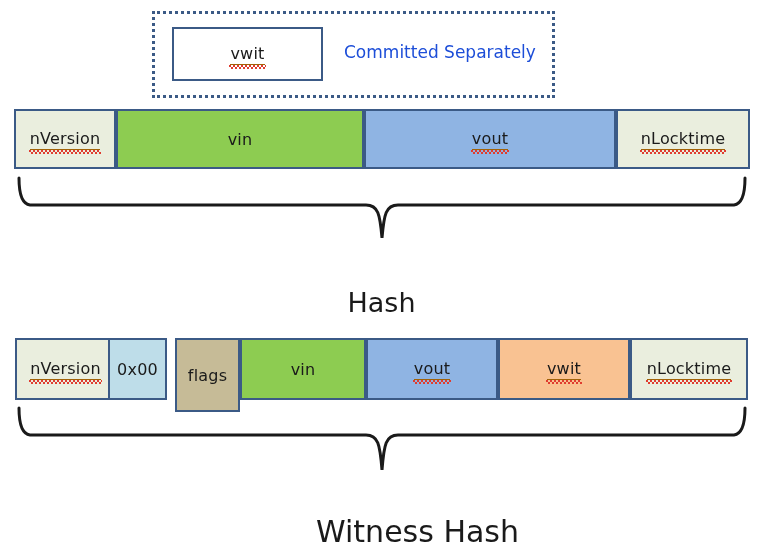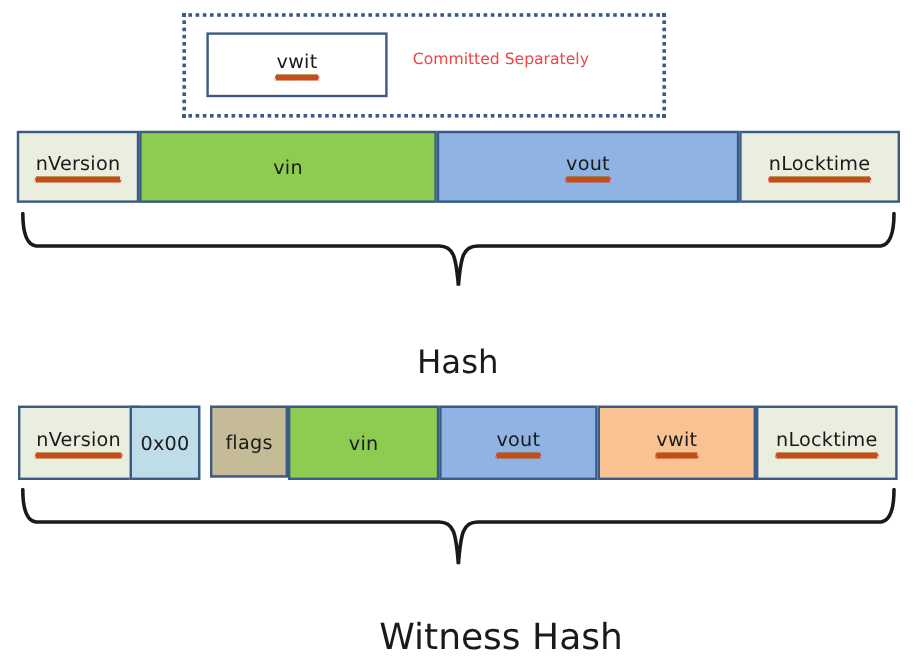--- a/index.html
+++ b/index.html
@@ -42,40 +42,40 @@
     height: 4px;
     background-image:
       linear-gradient(45deg, transparent 40%, #e03b2f 40%, #e03b2f 60%, transparent 60%),
       linear-gradient(-45deg, transparent 40%, #e03b2f 40%, #e03b2f 60%, transparent 60%);
     background-size: 4px 4px;
     background-repeat: repeat-x;
     background-position: 0 0, 2px 0;
   }
   
   .uline .lbl {
-    border-bottom: 5px solid #a16207;
+    border-bottom: 1px solid #a16207;
     padding-bottom: 1px;
   }
 
   
   #committed-box {
     position: absolute;
     left: 152px;
     top: 11px;
     width: 403px;
     height: 87px;
     box-sizing: border-box;
     border: 3px dotted #3B5A86;
   }
   #committed-label {
     position: absolute;
     left: 344px;
     top: 42px;
-    font-size: 13px;
-    color: #ef4444;
+    font-size: 17px;
+    color: #1d4ed8;
     white-space: nowrap;
   }
 
   
   .brace {
     position: absolute;
     left: 14px;
     width: 736px;
   }
   .caption {
@@ -124,21 +124,21 @@
 <div class="caption" id="hash-caption">Hash</div>
 
 <div id="tx-witness-row"></div>
 
 <div class="seg spell uline" style="left:15px; top:338px; width:101px; height:62px; background:#EAEEDE;">
   <span class="lbl">nVersion</span>
 </div>
 <div class="seg" style="left:108px; top:338px; width:59px; height:62px; background:#BEDDE9;">
   <span class="lbl">0x00</span>
 </div>
-<div class="seg" style="left:175px; top:338px; width:65px; height:60px; background:#C6BB97;">
+<div class="seg" style="left:175px; top:338px; width:65px; height:74px; background:#C6BB97;">
   <span class="lbl">flags</span>
 </div>
 <div class="seg" style="left:240px; top:338px; width:126px; height:62px; background:#8DCC51;">
   <span class="lbl">vin</span>
 </div>
 <div class="seg spell uline" style="left:366px; top:338px; width:132px; height:62px; background:#8FB4E3;">
   <span class="lbl">vout</span>
 </div>
 <div class="seg spell uline" style="left:498px; top:338px; width:132px; height:62px; background:#F9C292;">
   <span class="lbl">vwit</span>

